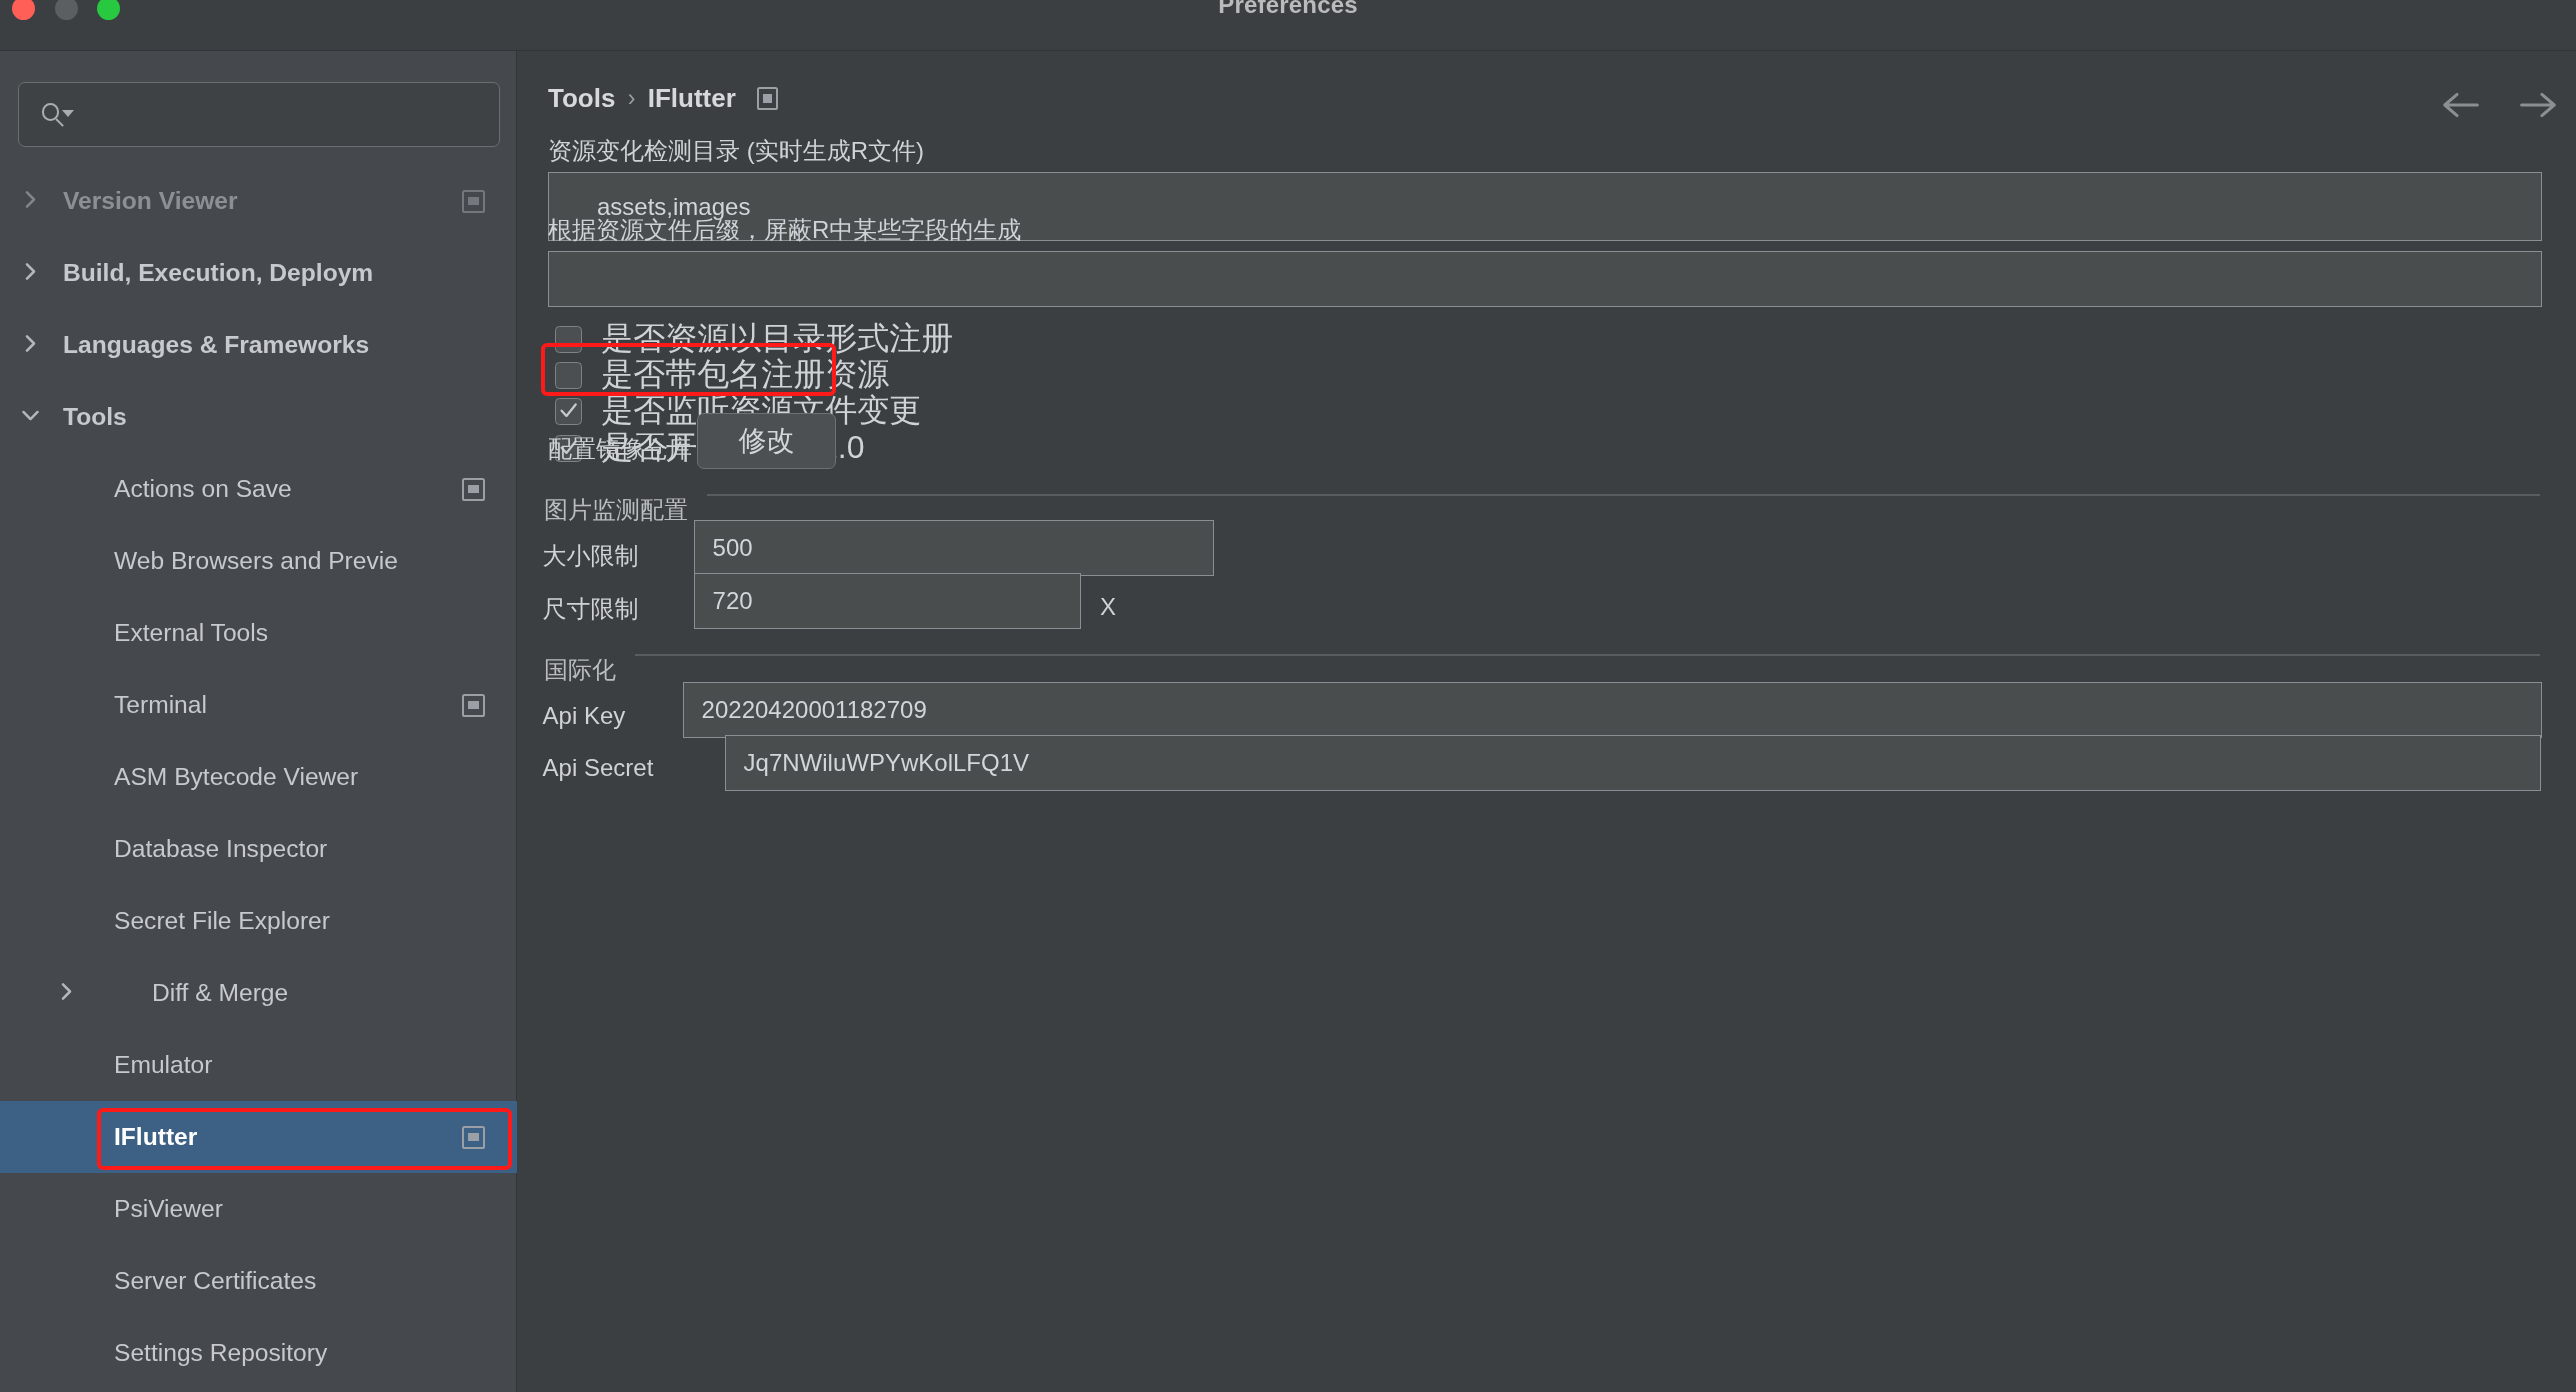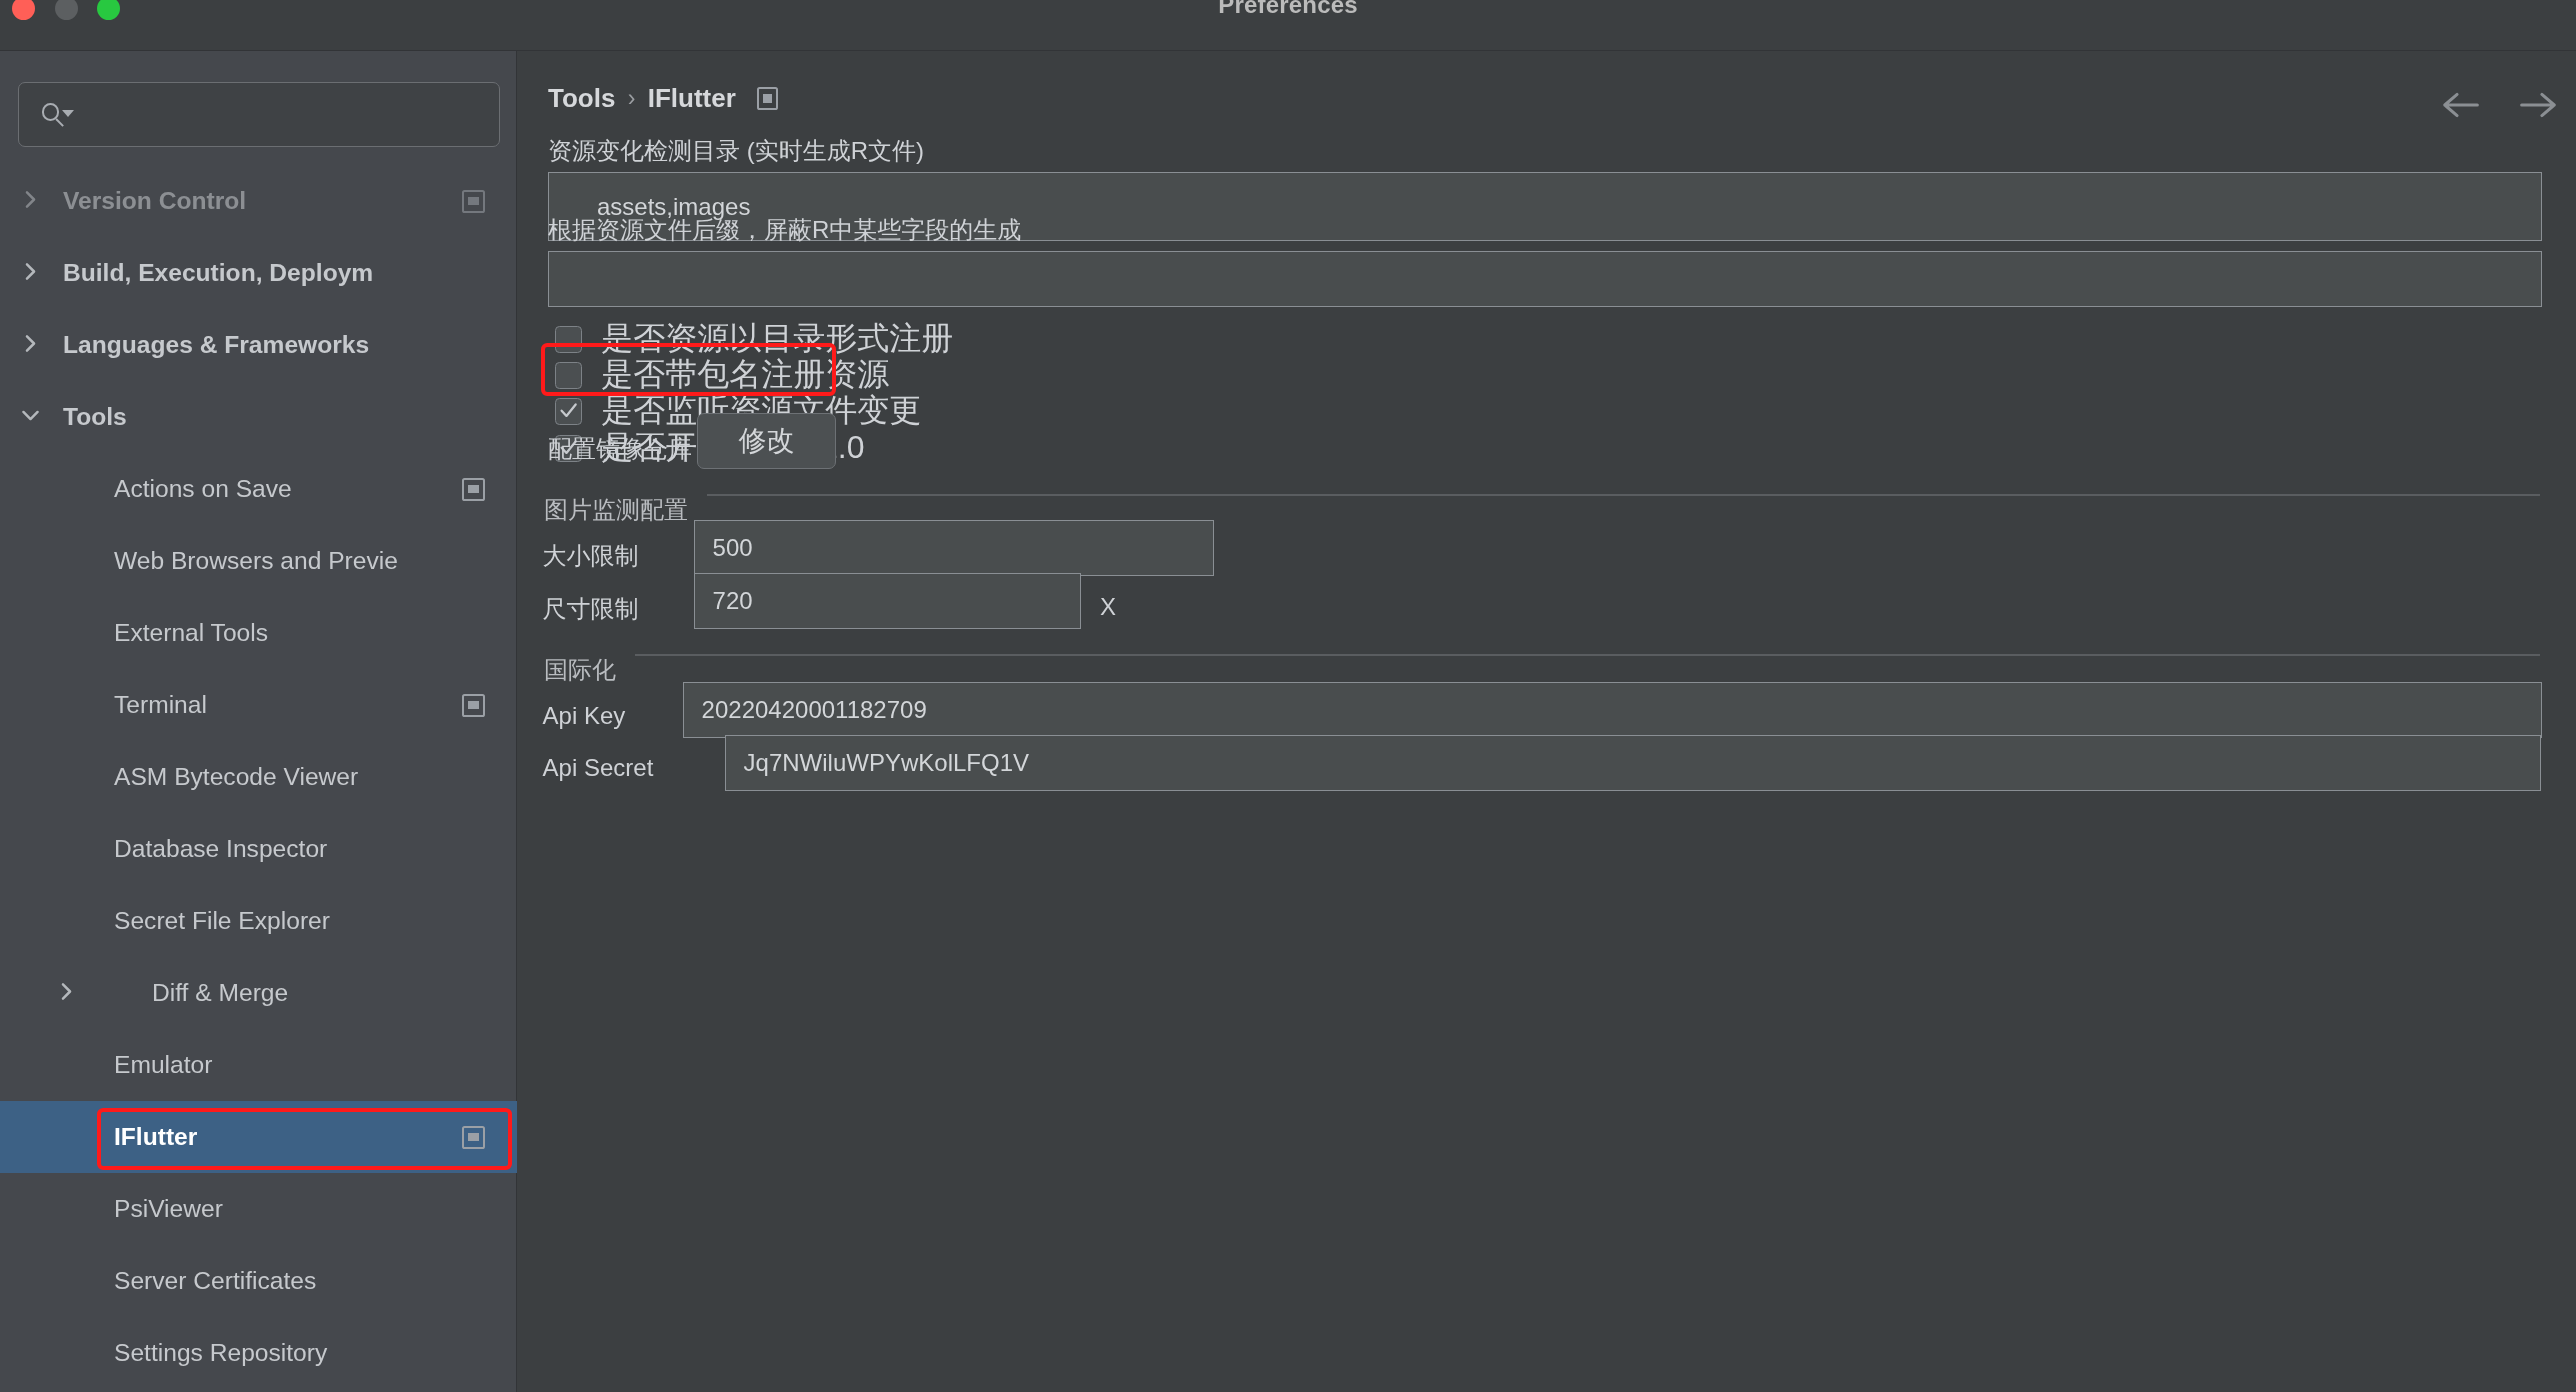--- a/index.html
+++ b/index.html
@@ -176,21 +176,21 @@
       </div>
     </div>
 
     <div class="tree" id="tree">
         <div class="tree-row group faded" id="tree-row-0">
           <span class="chev" style="left: 19.3px;">
             <svg width="23" height="23" viewBox="0 0 26 26">
               <path d="M9 5 L17 13 L9 21" stroke="#b4b8bc" stroke-width="2.8" fill="none" stroke-linecap="round" stroke-linejoin="round"></path>
             </svg>
           </span>
-          <span class="label" style="left: 63px;">Version Control</span>
+          <span class="label" style="left: 63px;">Version Viewer</span>
           <span class="cfg-icon">
             <span class="cfg-icon-box">
               <i></i>
             </span>
           </span>
         </div>
         <div class="tree-row group" id="tree-row-1">
           <span class="chev" style="left: 19.3px;">
             <svg width="23" height="23" viewBox="0 0 26 26">
               <path d="M9 5 L17 13 L9 21" stroke="#b4b8bc" stroke-width="2.8" fill="none" stroke-linecap="round" stroke-linejoin="round"></path>

